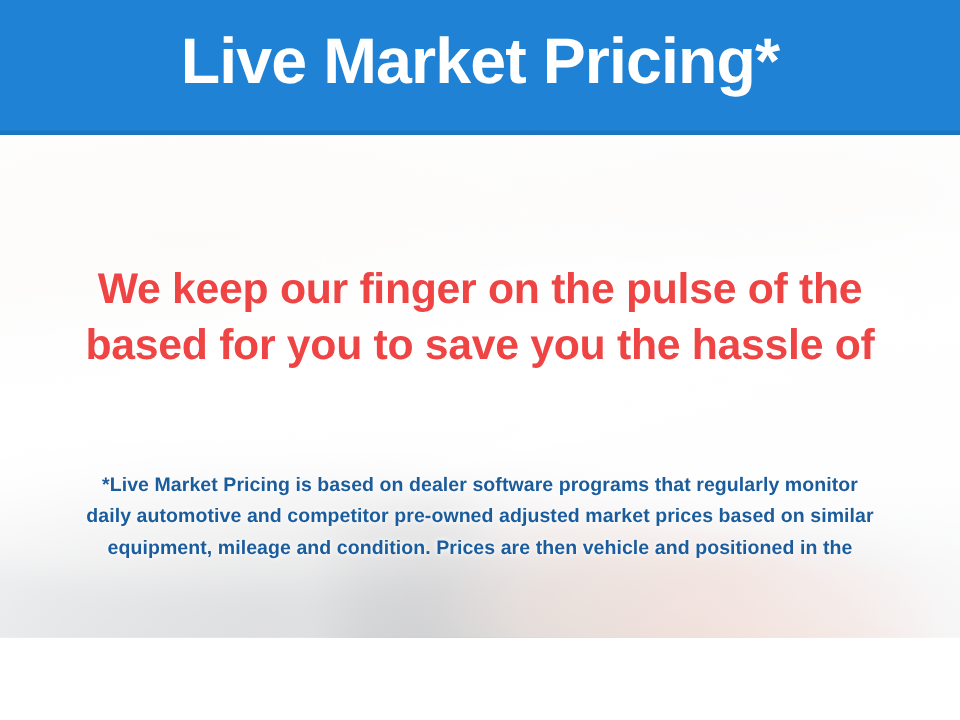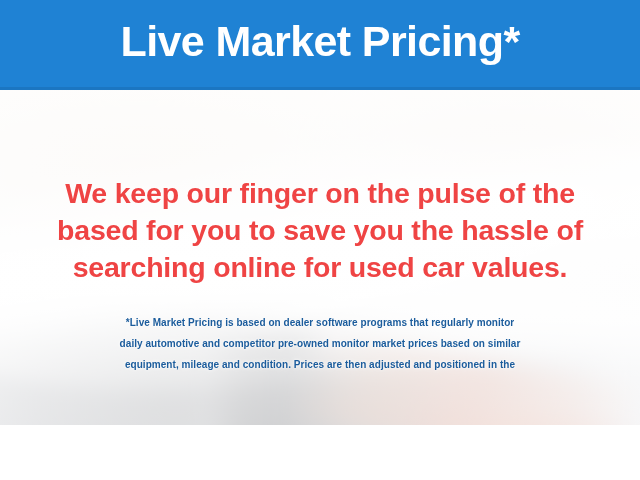--- a/index.html
+++ b/index.html
@@ -287,21 +287,21 @@
   }
 
   #disclaimer {
     position: absolute;
     left: 20px;
     top: 222px;
     width: 600px;
     text-align: center;
     color: #1b5c9c;
     font-family: "Liberation Sans", sans-serif;
-    font-size: 10px;
+    font-size: 13px;
     font-weight: bold;
     line-height: 21px;
     letter-spacing: 0.05px;
     text-shadow: 0 0 3px rgba(255,255,255,0.95),
                  0 0 6px rgba(255,255,255,0.85);
   }
 
   #disclaimer .fp-line {
     display: block;
     white-space: nowrap;
@@ -330,23 +330,22 @@
 
   <div id="header-banner">
     <h1 id="header-title">Live Market Pricing*</h1>
   </div>
 
   <div id="content">
 
     <div id="headline">
       <span class="hl-line">We keep our finger on the pulse of the</span>
       <span class="hl-line">based for you to save you the hassle of</span>
-      <span class="hl-line">searching online for used car values.</span>
     </div>
 
     <div id="disclaimer">
       <span class="fp-line">*Live Market Pricing is based on dealer software programs that regularly monitor</span>
-      <span class="fp-line">daily automotive and competitor pre-owned monitor market prices based on similar</span>
-      <span class="fp-line">equipment, mileage and condition. Prices are then adjusted and positioned in the</span>
+      <span class="fp-line">daily automotive and competitor pre-owned adjusted market prices based on similar</span>
+      <span class="fp-line">equipment, mileage and condition. Prices are then vehicle and positioned in the</span>
     </div>
 
   </div>
 </div>
 
 </body></html>

